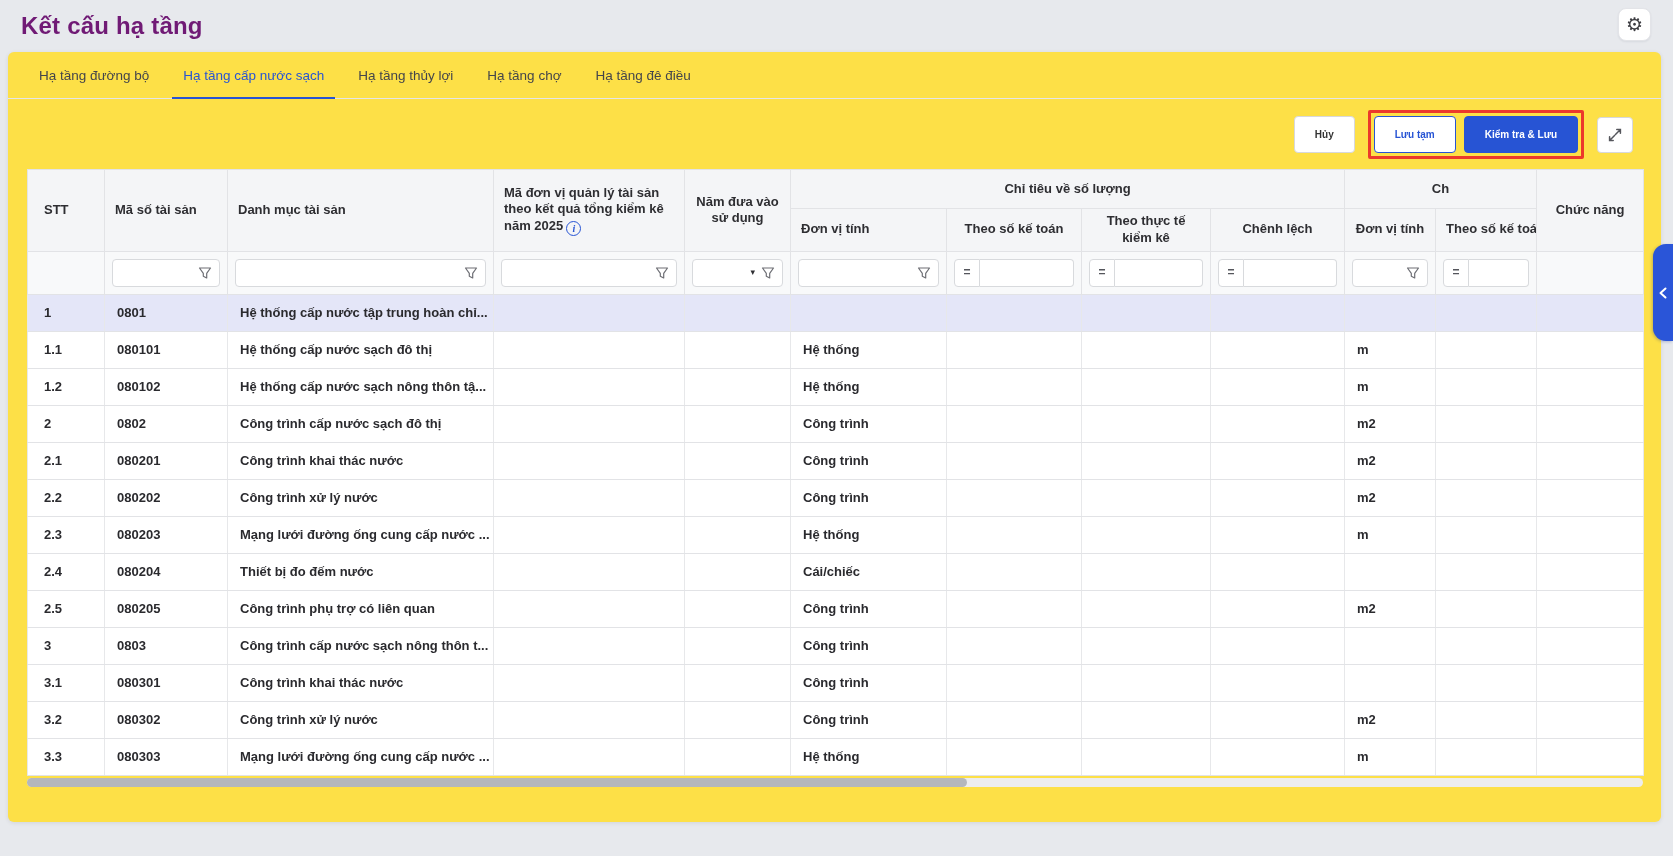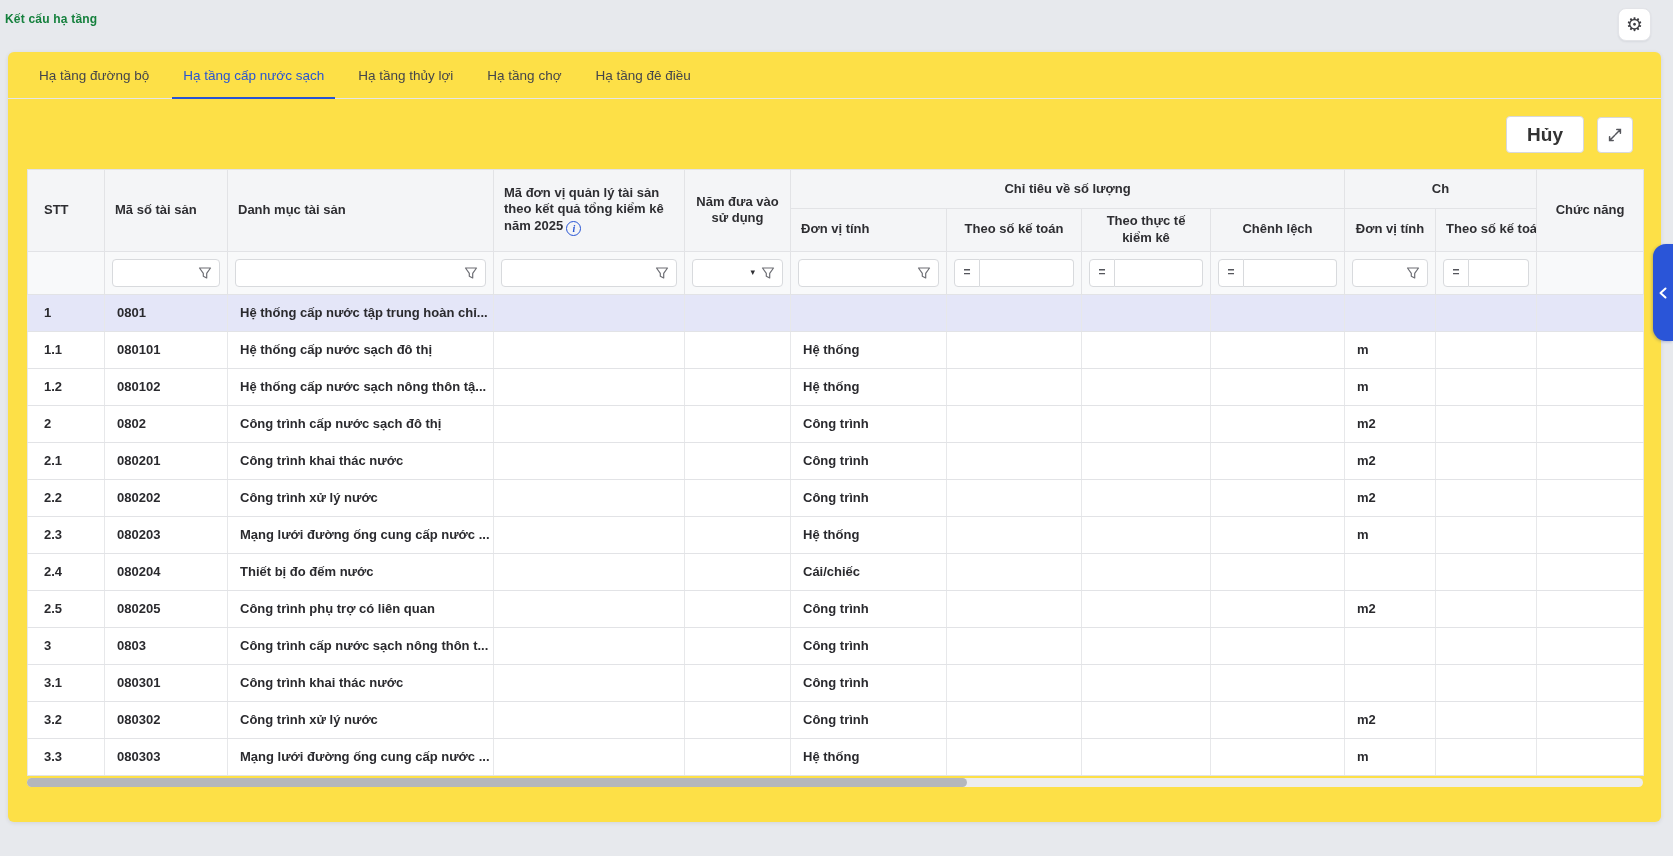--- a/index.html
+++ b/index.html
@@ -6,22 +6,22 @@
   html,body { width:1673px; height:856px; }
   body {
     position: relative;
     background: #e7e9ed;
     font-family: "Liberation Sans", "DejaVu Sans", sans-serif;
     color: #2b2b2e;
     overflow: hidden;
   }
   
   .page-title {
-    position:absolute; left:5px; top:12px;
-    font-size:12px; font-weight:700; color:#15803d; letter-spacing:.2px;
+    position:absolute; left:21px; top:12px;
+    font-size:24px; font-weight:700; color:#701a75; letter-spacing:.2px;
   }
   .gear-btn {
     position:absolute; right:22px; top:8px; width:33px; height:33px;
     background:#fff; border:1px solid #e3e4e8; border-radius:8px;
     display:flex; align-items:center; justify-content:center;
     font-size:19px; color:#3d3d42; cursor:pointer;
     box-shadow:0 1px 2px rgba(30,40,60,.08);
   }
   
   .card {
@@ -40,21 +40,21 @@
   .tab.active::after {
     content:""; position:absolute; left:6px; right:6px; bottom:-1px; height:2px; background:#2754d4;
   }
   
   .toolbar {
     height:53px; margin-top:9px; padding-right:28px;
     display:flex; align-items:center; justify-content:flex-end; gap:13px;
   }
   .btn {
     height:37px; padding:0 20px; border-radius:4px; background:#fff;
-    border:1px solid #d7d8dc; font-size:19px; font-weight:700; color:#333;
+    border:1px solid #d7d8dc; font-size:10px; font-weight:700; color:#333;
     display:flex; align-items:center; justify-content:center; cursor:pointer; white-space:nowrap;
   }
   .btn.outline-primary { border:1px solid #2754d4; color:#2754d4; }
   .btn.primary { background:#2754d4; border:1px solid #2754d4; color:#fff; }
   .annotation-box {
     display:flex; gap:8px; align-items:center;
     border:3px solid #ec392b; padding:3px; border-radius:2px;
   }
   .icon-btn {
     width:36px; height:36px; border:1px solid #d7d8dc; border-radius:4px; background:#fff;
@@ -161,20 +161,24 @@
     <div class="tab">
         <span>Hạ tầng chợ</span>
       </div>
     <div class="tab">
         <span>Hạ tầng đê điều</span>
       </div>
   </div>
 
   <div class="toolbar">
     <button class="btn">Hủy</button>
+    <div class="annotation-box">
+      <button class="btn outline-primary">Lưu tạm</button>
+      <button class="btn primary">Kiểm tra &amp; Lưu</button>
+    </div>
     <div class="icon-btn">
       <svg width="18" height="18" viewBox="0 0 20 20">
         <path d="M12 4 h4 v4 M8 16 H4 v-4 M15.5 4.5 l-5 5 M4.5 15.5 l5 -5" stroke="#55565c" stroke-width="1.7" fill="none" stroke-linecap="round"></path>
       </svg>
     </div>
   </div>
 
   <div class="grid-wrap">
     <table>
       <colgroup>

